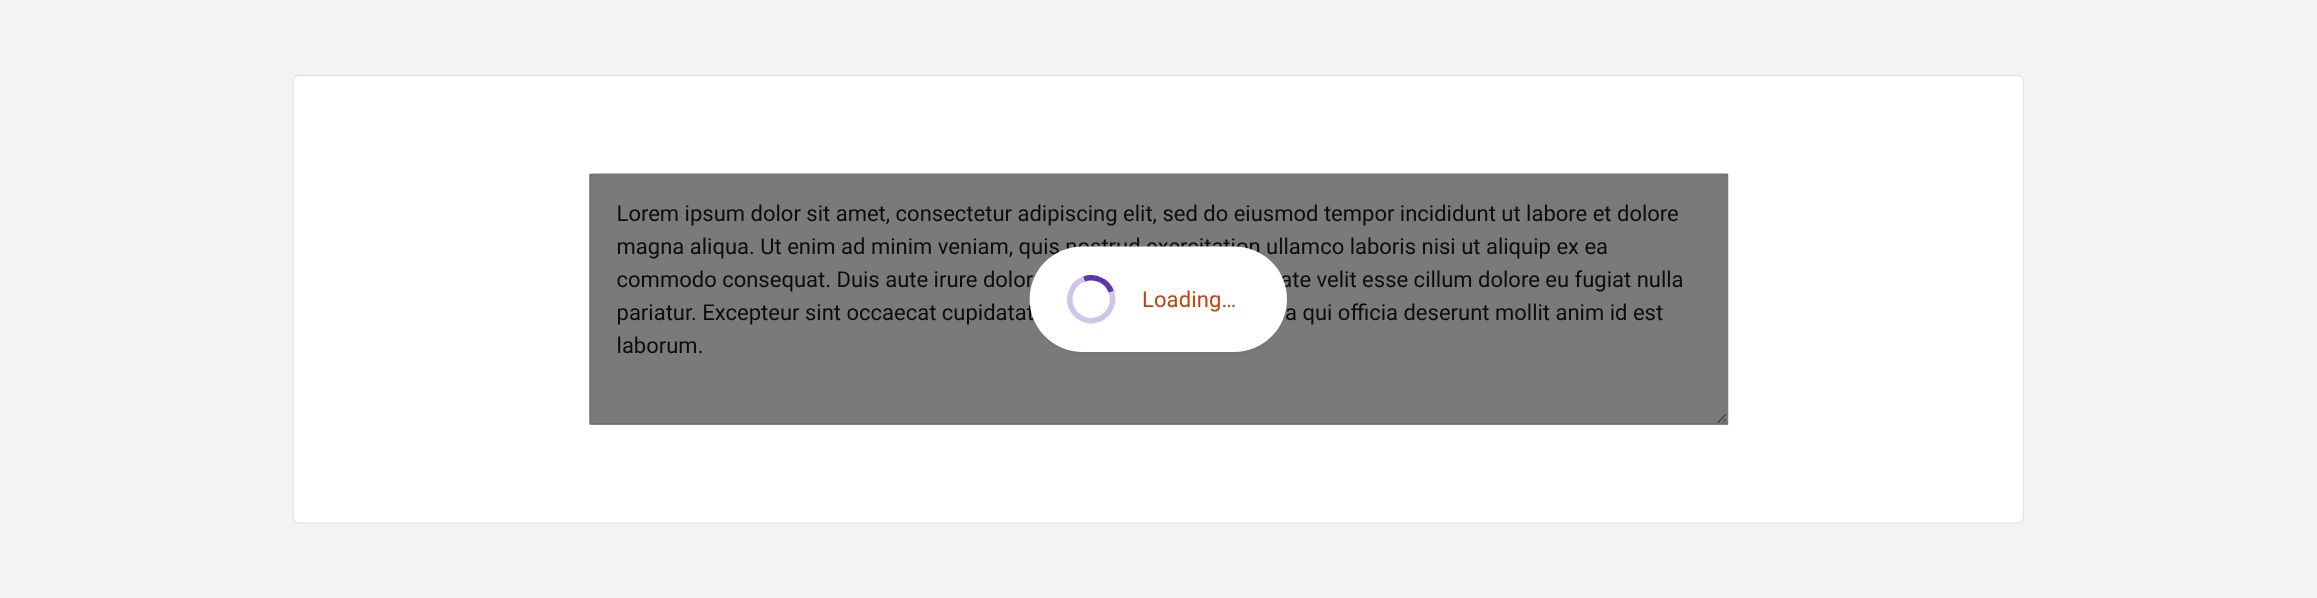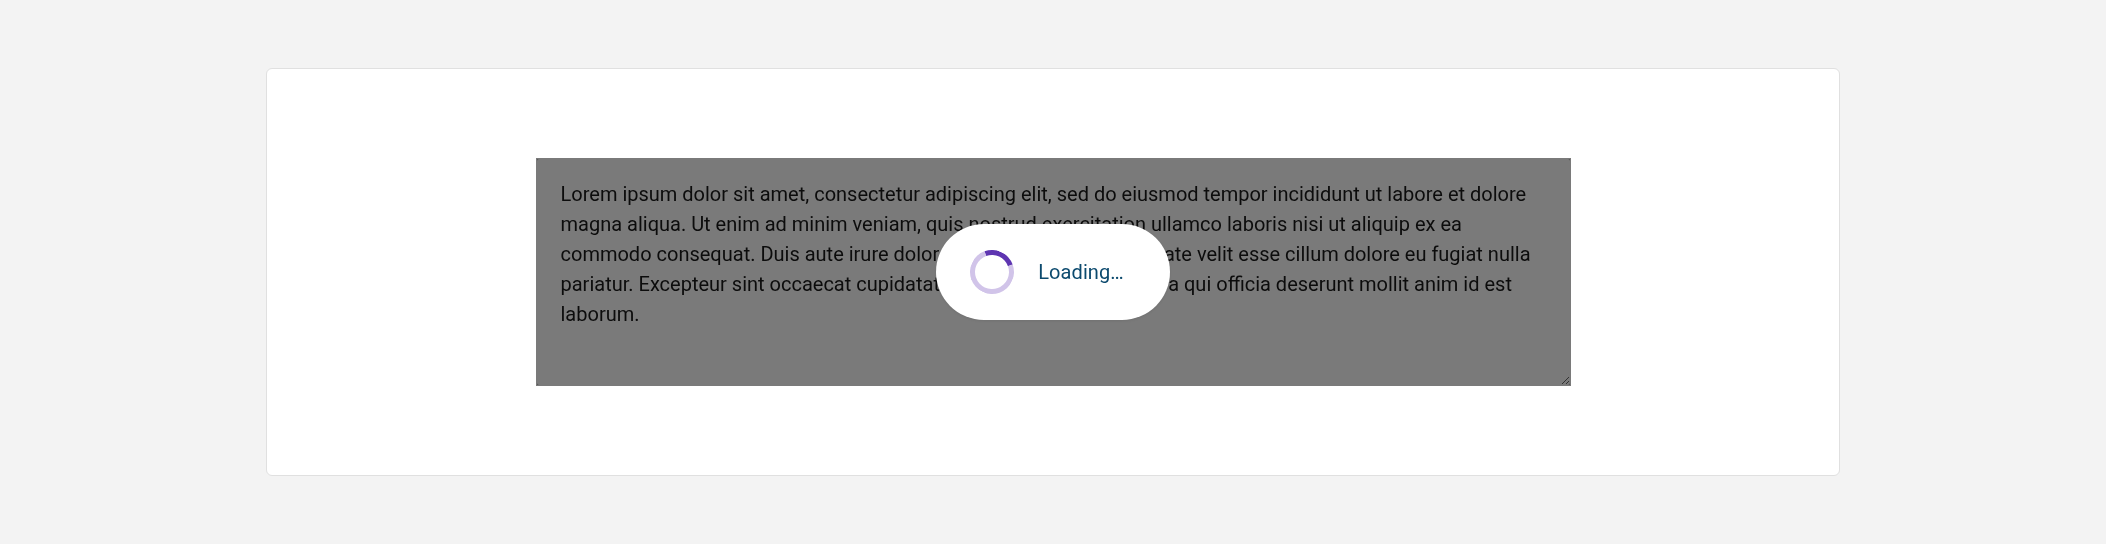--- a/index.html
+++ b/index.html
@@ -68,21 +68,21 @@
     .spinner {
       width: 44px;
       height: 44px;
       border-radius: 50%;
       border: 5px solid #d1c4e9;
       border-top-color: #5e35b1;
       transform: rotate(25deg);
     }
     .loading-text {
       font-size: 20px;
-      color: #0c4a6e;
+      color: #c2410c;
       letter-spacing: 0.1px;
     }
   </style>
 </head>
 <body>
 
 <div class="outer-frame">
   <div class="textarea-wrap">
     <textarea class="textarea" style="">Lorem ipsum dolor sit amet, consectetur adipiscing elit, sed do eiusmod tempor incididunt ut labore et dolore magna aliqua. Ut enim ad minim veniam, quis nostrud exercitation ullamco laboris nisi ut aliquip ex ea commodo consequat. Duis aute irure dolor in reprehenderit in voluptate velit esse cillum dolore eu fugiat nulla pariatur. Excepteur sint occaecat cupidatat non proident, sunt in culpa qui officia deserunt mollit anim id est laborum.</textarea>
     <div class="overlay">

